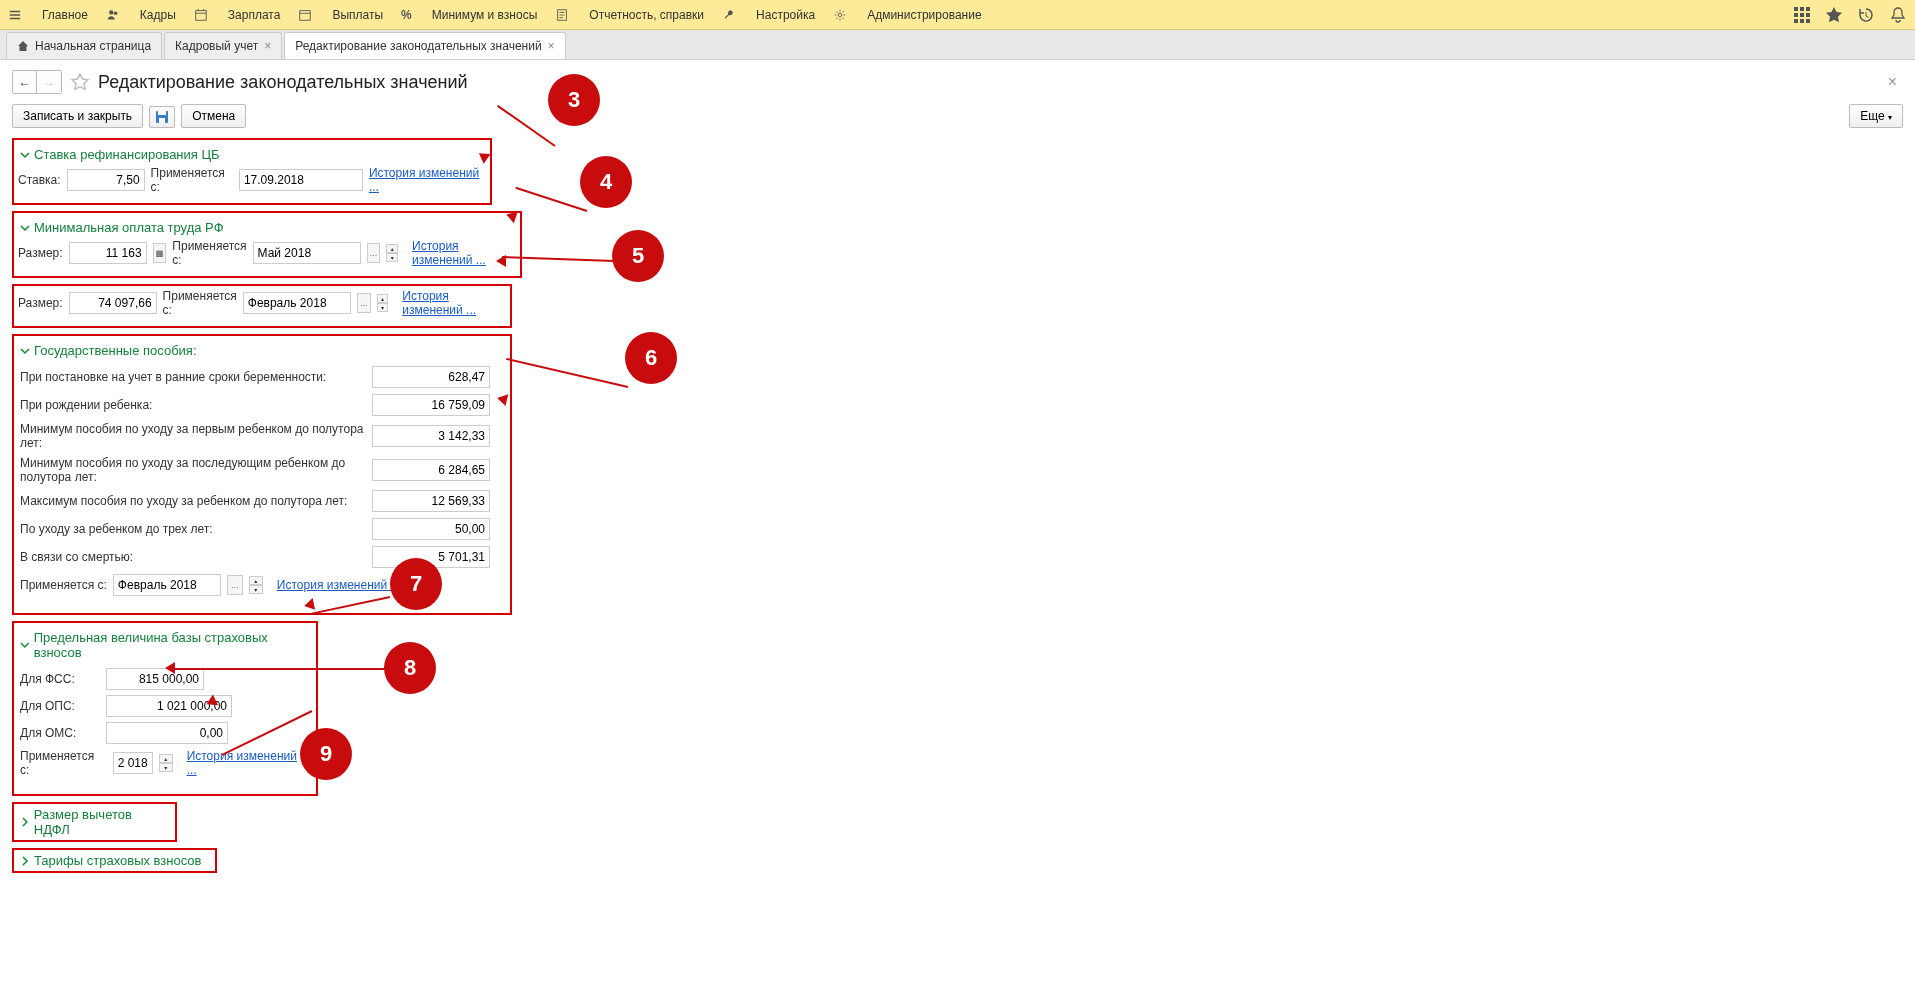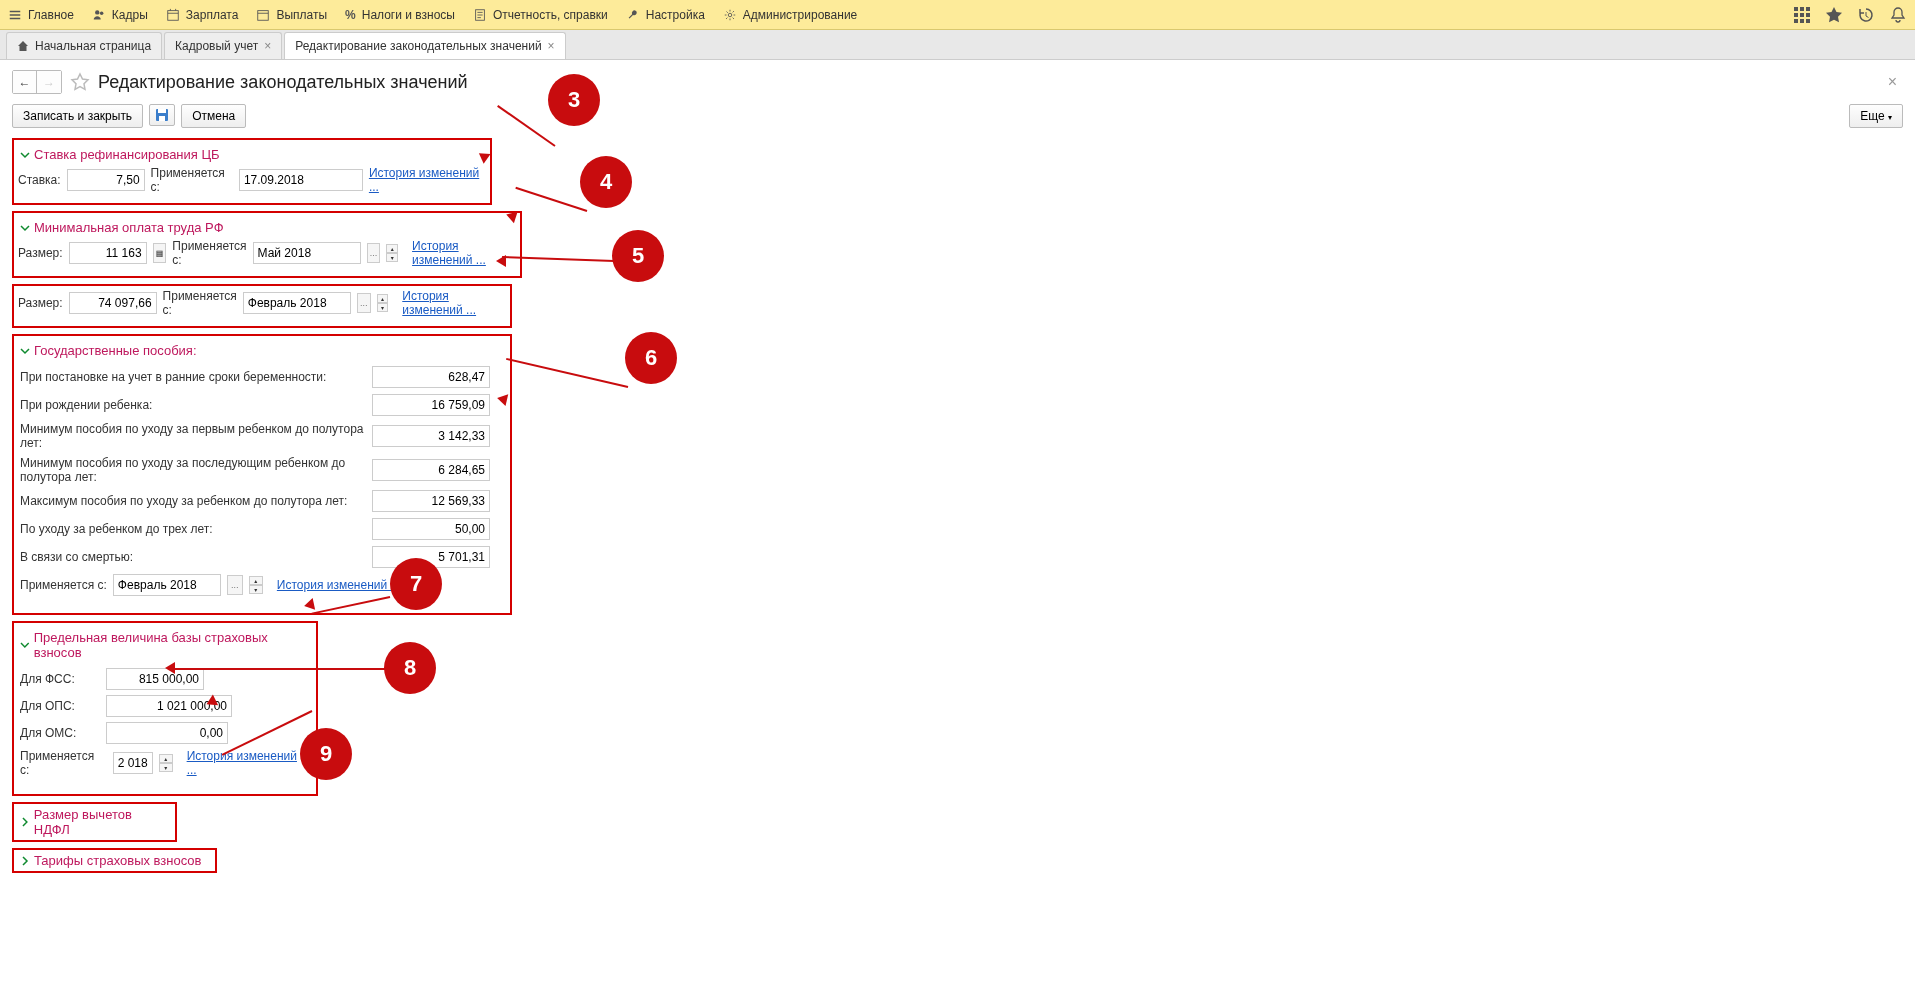--- a/index.html
+++ b/index.html
@@ -1,41 +1,41 @@
 <!DOCTYPE html>
 <html><head>
 <meta charset="utf-8">
 <style>
 * { box-sizing: border-box; margin: 0; padding: 0; font-family: Arial, sans-serif; }
 body { background: #fff; font-size: 12px; color: #333; }
 .topbar { background: #fdeb9a; height: 30px; display: flex; align-items: center; padding: 0 8px; border-bottom: 1px solid #d9c86f; }
 .menu-items { display: flex; gap: 18px; flex: 1; }
-.menu-item { display: flex; align-items: center; gap: 6px; cursor: pointer; font-size: 12px; color: #333; }
+.menu-item { display: flex; align-items: center; gap: 20px; cursor: pointer; font-size: 12px; color: #333; }
 .menu-icon { width: 14px; height: 14px; display: inline-block; }
 .right-icons { display: flex; gap: 14px; align-items: center; }
 .right-icon { width: 18px; height: 18px; cursor: pointer; fill: #555; }
 .tabbar { background: #e8e8e8; height: 30px; display: flex; align-items: flex-end; padding: 0 6px; border-bottom: 1px solid #ccc; }
 .tab { background: #eee; border: 1px solid #ccc; border-bottom: none; padding: 6px 10px 6px 10px; margin-right: 2px; display: flex; align-items: center; gap: 6px; font-size: 12px; border-radius: 3px 3px 0 0; cursor: pointer; }
 .tab.active { background: #fff; }
 .tab-close { font-size: 12px; color: #888; cursor: pointer; }
 .content { padding: 10px 12px; }
 .titlebar { display: flex; align-items: center; gap: 8px; margin-bottom: 10px; }
 .nav-btns { display: flex; border: 1px solid #bbb; border-radius: 2px; }
 .nav-btn { width: 24px; height: 22px; display: flex; align-items: center; justify-content: center; cursor: pointer; background: #fdfdfd; }
 .nav-btn:first-child { border-right: 1px solid #bbb; }
 .star-icon { width: 20px; height: 20px; fill: none; stroke: #bbb; stroke-width: 1.5; cursor: pointer; }
 .page-title { font-size: 18px; font-weight: normal; color: #222; }
 .close-x { margin-left: auto; font-size: 16px; color: #999; cursor: pointer; padding: 2px 6px; }
-.toolbar { display: flex; gap: 6px; margin-bottom: 10px; align-items: flex-start; }
+.toolbar { display: flex; gap: 6px; margin-bottom: 10px; align-items: flex-end; }
 .btn { border: 1px solid #bbb; background: linear-gradient(#fefefe,#eee); padding: 4px 10px; border-radius: 2px; cursor: pointer; font-size: 12px; }
 .btn-icon { width: 26px; padding: 3px 5px; display: flex; align-items: center; justify-content: center; }
 .more-btn { margin-left: auto; }
 .section-header { display: flex; align-items: center; gap: 4px; padding: 4px 2px; cursor: pointer; }
 .chev { width: 10px; height: 10px; }
-.section-title { color: #be185d; font-size: 13px; }
+.section-title { color: #15803d; font-size: 13px; }
 .section-body { padding: 4px 2px 8px 2px; }
 .row { display: flex; align-items: center; gap: 6px; margin-bottom: 5px; }
 .lbl { font-size: 12px; color: #333; }
 .inp { border: 1px solid #ccc; padding: 3px 4px; font-size: 12px; text-align: right; background: #fff; }
 .inp-left { text-align: left; }
 .spin { width: 14px; display: flex; flex-direction: column; }
 .spin-btn { height: 9px; border: 1px solid #ccc; background: #f5f5f5; font-size: 6px; display: flex; align-items: center; justify-content: center; cursor: pointer; }
 .dots-btn { width: 16px; height: 20px; border: 1px solid #ccc; background: #f5f5f5; font-size: 8px; display: flex; align-items: center; justify-content: center; cursor: pointer; }
 .link { color: #1a5bc4; text-decoration: underline; cursor: pointer; font-size: 12px; }
 .redbox { border: 2px solid #d40000; padding: 3px 4px 4px 4px; margin-bottom: 6px; position: relative; }
@@ -75,21 +75,21 @@
       </div>
     <div class="menu-item">
         <svg class="menu-icon" viewBox="0 0 16 16">
           <rect x="2" y="3" width="12" height="11" fill="none" stroke="#555"></rect>
           <path d="M2 6h12" stroke="#555"></path>
         </svg>
         <span>Выплаты</span>
       </div>
     <div class="menu-item">
         <span style="font-weight:bold;color:#555;">%</span>
-        <span>Налоги и взносы</span>
+        <span>Минимум и взносы</span>
       </div>
     <div class="menu-item">
         <svg class="menu-icon" viewBox="0 0 16 16">
           <rect x="3" y="2" width="10" height="12" fill="none" stroke="#555"></rect>
           <path d="M5 5h6M5 8h6M5 11h4" stroke="#555"></path>
         </svg>
         <span>Отчетность, справки</span>
       </div>
     <div class="menu-item">
         <svg class="menu-icon" viewBox="0 0 16 16">

